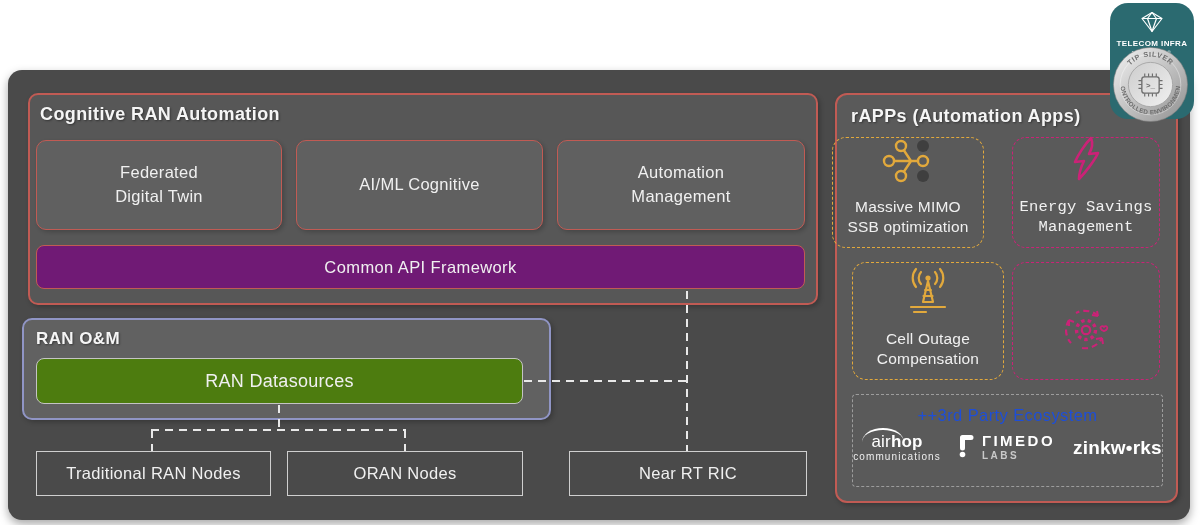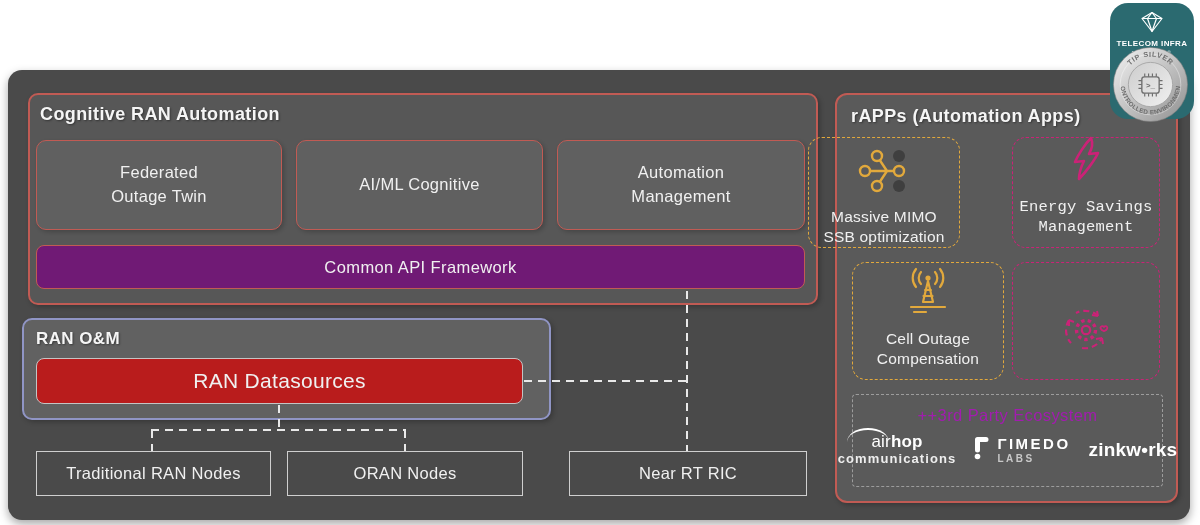--- a/index.html
+++ b/index.html
@@ -48,23 +48,23 @@
 
   
   .ranom-panel {
     left:22px; top:318px; width:529px; height:102px;
     background:#616161; border:2px solid #9095c5; border-radius:10px;
     box-shadow:2px 2px 5px rgba(0,0,0,.25);
   }
   .ranom-title { left:36px; top:329px; font-size:17px; }
   .datasources-box {
     left:36px; top:358px; width:487px; height:46px;
-    background:#b91c1c; border:1.5px solid #c4c4c4; border-radius:8px;
+    background:#4d7c0f; border:1.5px solid #c4c4c4; border-radius:8px;
     display:flex; align-items:center; justify-content:center;
-    color:#f0f0f0; font-size:21px; letter-spacing:.3px;
+    color:#f0f0f0; font-size:18px; letter-spacing:.3px;
   }
 
   
   .node-box {
     top:451px; height:45px;
     background:#4a4a4a; border:1.5px solid #cfcfcf; border-radius:0;
     display:flex; align-items:center; justify-content:center;
     color:#f0f0f0; font-size:16.5px; letter-spacing:.3px;
   }
   .node-trad { left:36px;  width:235px; }
@@ -91,41 +91,41 @@
 
   .rapp-card {
     border-radius:14px; display:flex; flex-direction:column;
     align-items:center; justify-content:flex-end; padding-bottom:10px;
     color:#f0f0f0; font-size:15.5px; letter-spacing:.2px; text-align:center;
     white-space:pre-line; line-height:1.3;
   }
   .rapp-card .card-icon { margin-bottom:8px; }
   .card-yellow { border:1.6px dashed #e2a93c; }
   .card-magenta { border:1.6px dashed #cb2277;font-family:Liberation Mono, monospace; }
-  .card1 { left:808px;  top:137px; width:152px; height:111px;justify-content:center; }
+  .card1 { left:832px;  top:137px; width:152px; height:111px; }
   .card2 { left:1012px; top:137px; width:148px; height:111px; }
   .card3 { left:852px;  top:262px; width:152px; height:118px; }
   .card4 { left:1012px; top:262px; width:148px; height:118px; }
 
   .eco-box {
     left:852px; top:394px; width:311px; height:93px;
     border:1.5px dashed #9c9c9c; border-radius:4px;
     display:flex; flex-direction:column; align-items:center;
   }
-  .eco-title { margin-top:11px; color:#a21caf; font-size:16.5px; letter-spacing:.4px; }
+  .eco-title { margin-top:11px; color:#1d4ed8; font-size:16.5px; letter-spacing:.4px; }
   .eco-logos { margin-top:8px; display:flex; align-items:center; gap:18px; }
 
   
   .logo-airhop { position:relative; display:flex; flex-direction:column; align-items:center; color:#fff; }
   .logo-airhop .ah-word { font-size:17px; line-height:17px; letter-spacing:.2px; }
   .logo-airhop .ah-word b { font-weight:bold; }
-  .logo-airhop .ah-sub { font-size:13px; letter-spacing:1.1px; margin-top:1px; color:#eee;font-weight:bold; }
+  .logo-airhop .ah-sub { font-size:10px; letter-spacing:1.1px; margin-top:1px; color:#eee; }
   .ah-arc { position:absolute; top:-5px; left:9px; width:42px; height:14px;
     border-top:2px solid #fff; border-radius:50% 50% 0 0 / 100% 100% 0 0; }
-  .logo-rimedo { display:flex; align-items:flex-end; gap:6px; color:#fff; }
+  .logo-rimedo { display:flex; align-items:center; gap:6px; color:#fff; }
   .logo-rimedo .rm-text { display:flex; flex-direction:column; }
   .logo-rimedo .rm-name { font-size:15px; font-weight:bold; letter-spacing:2.5px; line-height:14px; }
   .logo-rimedo .rm-sub  { font-size:10px; letter-spacing:2.5px; color:#c9c9c9; margin-top:2px;font-weight:bold; }
   .logo-zink { color:#fff; font-size:19px; font-weight:bold; letter-spacing:.2px; }
 
   
   .badge { left:1110px; top:3px; width:84px; height:116px; background:#2b6a70;
     border-radius:18px; z-index:5; display:flex; flex-direction:column; align-items:center; }
   .badge-org1 { color:#ffffff; font-weight:bold; font-size:8px; letter-spacing:.4px; margin-top:2px; }
   .badge-org2 { color:#d7e6e6; font-size:5.5px; letter-spacing:1.4px; margin-top:2px; }
@@ -134,21 +134,21 @@
 </head>
 <body>
 
 <div class="page">
 
   <div class="abs outer-shell"></div>
 
   <div class="abs cog-panel"></div>
   <div class="abs panel-title cog-title">Cognitive RAN Automation</div>
   <div class="abs cog-box cog-box1">Federated
-Outage Twin</div>
+Digital Twin</div>
   <div class="abs cog-box cog-box2">AI/ML Cognitive</div>
   <div class="abs cog-box cog-box3">Automation
 Management</div>
   <div class="abs api-bar">Common API Framework</div>
 
   <div class="abs ranom-panel"></div>
   <div class="abs panel-title ranom-title">RAN O&amp;M</div>
   <div class="abs datasources-box">RAN Datasources</div>
 
   <div class="abs dash-v conn-ric-v"></div>

